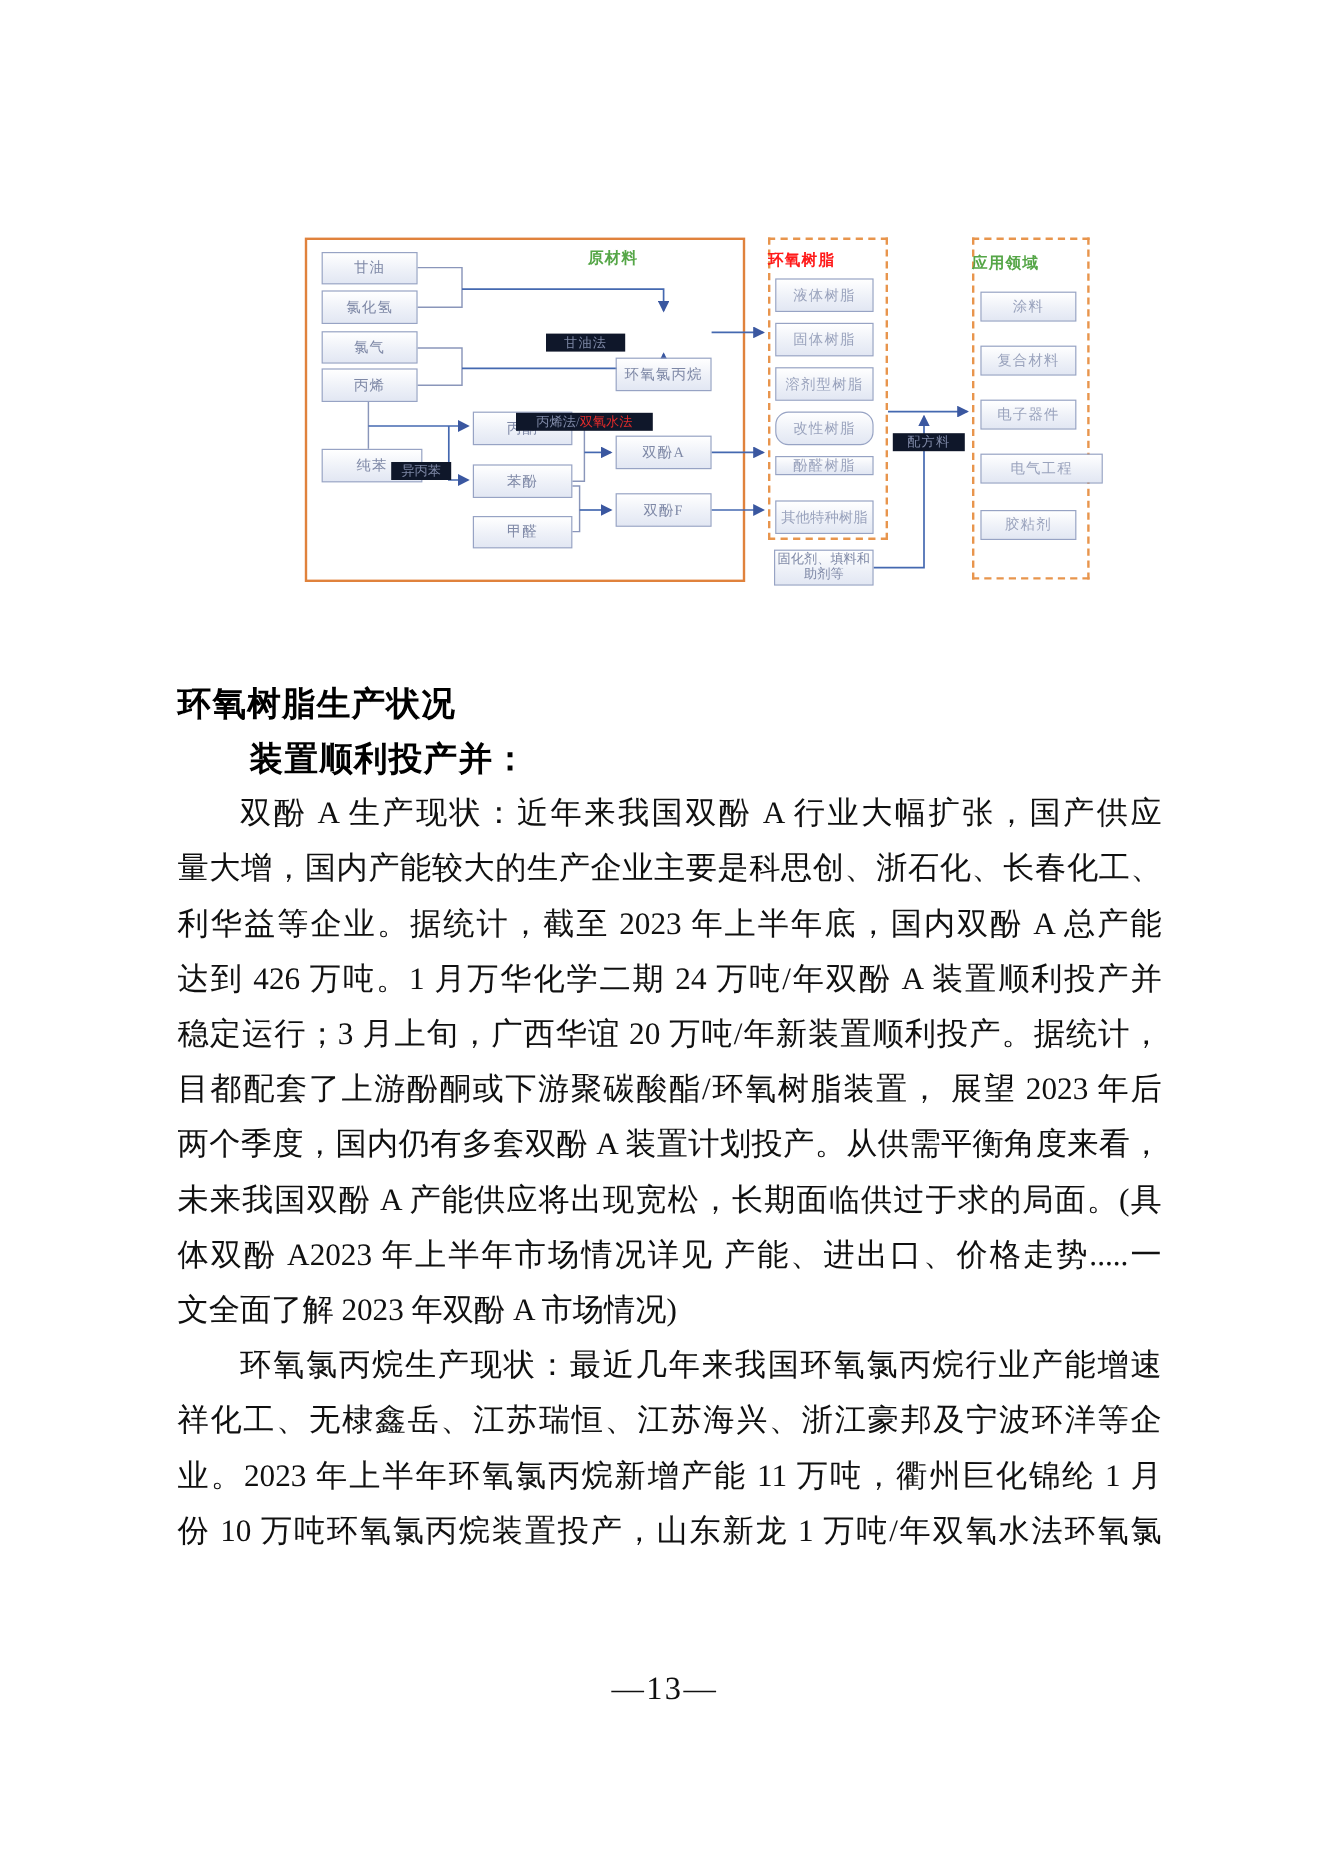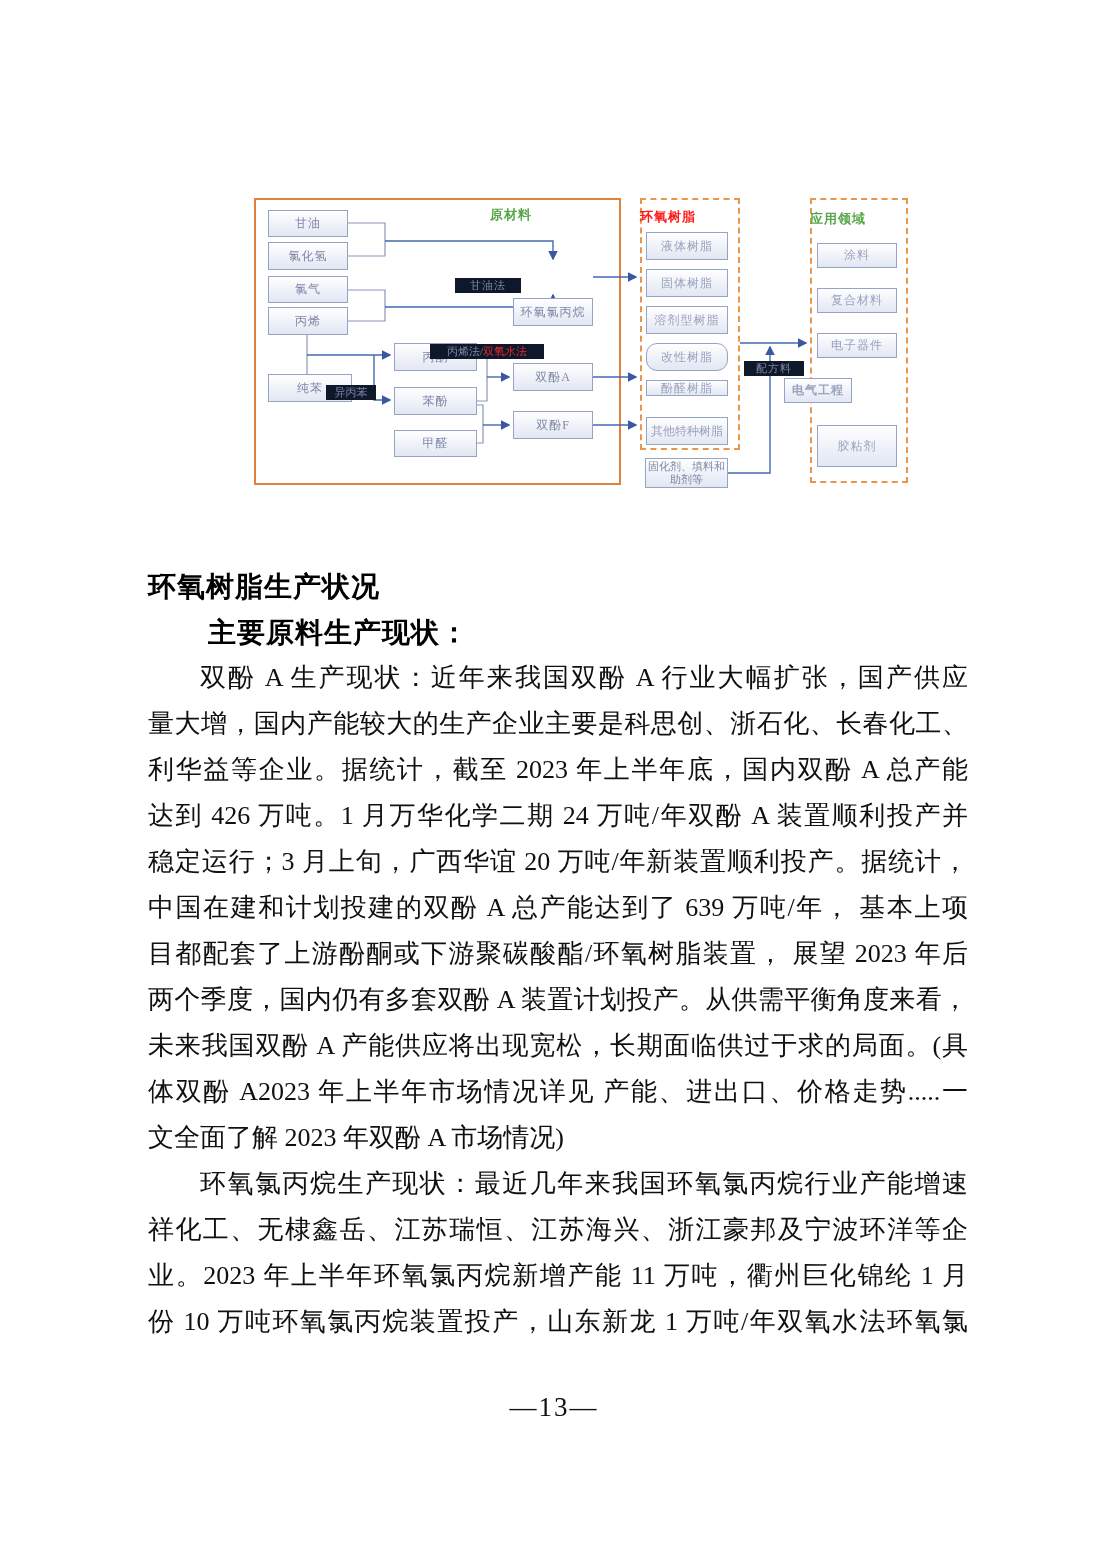--- a/index.html
+++ b/index.html
@@ -44,22 +44,22 @@
   .n-r2{left:396px;top:111px;width:82px;height:28px;}
   .n-r3{left:396px;top:148px;width:82px;height:28px;border-radius:11px;}
   .n-r4{left:396px;top:185px;width:82px;height:16px;}
   .n-r5{left:396px;top:222px;width:82px;height:28px;letter-spacing:0;}
   .n-add{left:395px;top:263px;width:83px;height:30px;font-size:11px;}
 
   
   .n-a0{left:567px;top:48px;width:80px;height:25px;}
   .n-a1{left:567px;top:93px;width:80px;height:25px;}
   .n-a2{left:567px;top:138px;width:80px;height:25px;}
-  .n-a3{left:534px;top:183px;width:68px;height:25px;font-weight:bold;}
-  .n-a4{left:567px;top:230px;width:80px;height:42px;}
+  .n-a3{left:567px;top:183px;width:102px;height:25px;}
+  .n-a4{left:567px;top:230px;width:80px;height:25px;}
 
   .edge-label{position:absolute;font-size:11px;color:#7E88A6;background:#0f172a;
               padding:0 2px;text-align:center;letter-spacing:1px;margin-top:44px;}
   .l-gan{left:205px;top:39px;width:62px;}
   .l-bing{left:180px;top:105px;width:110px;letter-spacing:0;}
   .l-bing .red{color:#E02B2B;}
   .l-cumene{left:76px;top:146px;width:46px;letter-spacing:0;}
   .l-form{left:494px;top:122px;width:56px;}
 
   svg.wires{position:absolute;left:0;top:0;width:662px;height:300px;pointer-events:none;}
@@ -151,29 +151,28 @@
     <div class="node light n-a3">电气工程</div>
     <div class="node light n-a4">胶粘剂</div>
 
     <div class="edge-label l-gan">甘油法</div>
     <div class="edge-label l-bing"><span>丙烯法/</span><span class="red">双氧水法</span></div>
     <div class="edge-label l-cumene">异丙苯</div>
     <div class="edge-label l-form">配方料</div>
   </div>
 
   <div class="h1">环氧树脂生产状况</div>
-  <div class="h2">主要原料生产现状：</div>
+  <div class="h2">装置顺利投产并：</div>
 
   <div class="bodytext">
     <div class="jline first">双酚 A 生产现状：近年来我国双酚 A 行业大幅扩张，国产供应</div>
     <div class="jline">量大增，国内产能较大的生产企业主要是科思创、浙石化、长春化工、</div>
     <div class="jline">利华益等企业。据统计，截至 2023 年上半年底，国内双酚 A 总产能</div>
     <div class="jline">达到 426 万吨。1 月万华化学二期 24 万吨/年双酚 A 装置顺利投产并</div>
     <div class="jline">稳定运行；3 月上旬，广西华谊 20 万吨/年新装置顺利投产。据统计，</div>
-    <div class="jline">中国在建和计划投建的双酚 A 总产能达到了 639 万吨/年， 基本上项</div>
     <div class="jline">目都配套了上游酚酮或下游聚碳酸酯/环氧树脂装置， 展望 2023 年后</div>
     <div class="jline">两个季度，国内仍有多套双酚 A 装置计划投产。从供需平衡角度来看，</div>
     <div class="jline">未来我国双酚 A 产能供应将出现宽松，长期面临供过于求的局面。(具</div>
     <div class="jline">体双酚 A2023 年上半年市场情况详见 产能、进出口、价格走势.....一</div>
     <div class="jline endline">文全面了解 2023 年双酚 A 市场情况)</div>
     <div class="jline first">环氧氯丙烷生产现状：最近几年来我国环氧氯丙烷行业产能增速</div>
     <div class="jline">祥化工、无棣鑫岳、江苏瑞恒、江苏海兴、浙江豪邦及宁波环洋等企</div>
     <div class="jline">业。2023 年上半年环氧氯丙烷新增产能 11 万吨，衢州巨化锦纶 1 月</div>
     <div class="jline">份 10 万吨环氧氯丙烷装置投产，山东新龙 1 万吨/年双氧水法环氧氯</div>
   </div>

